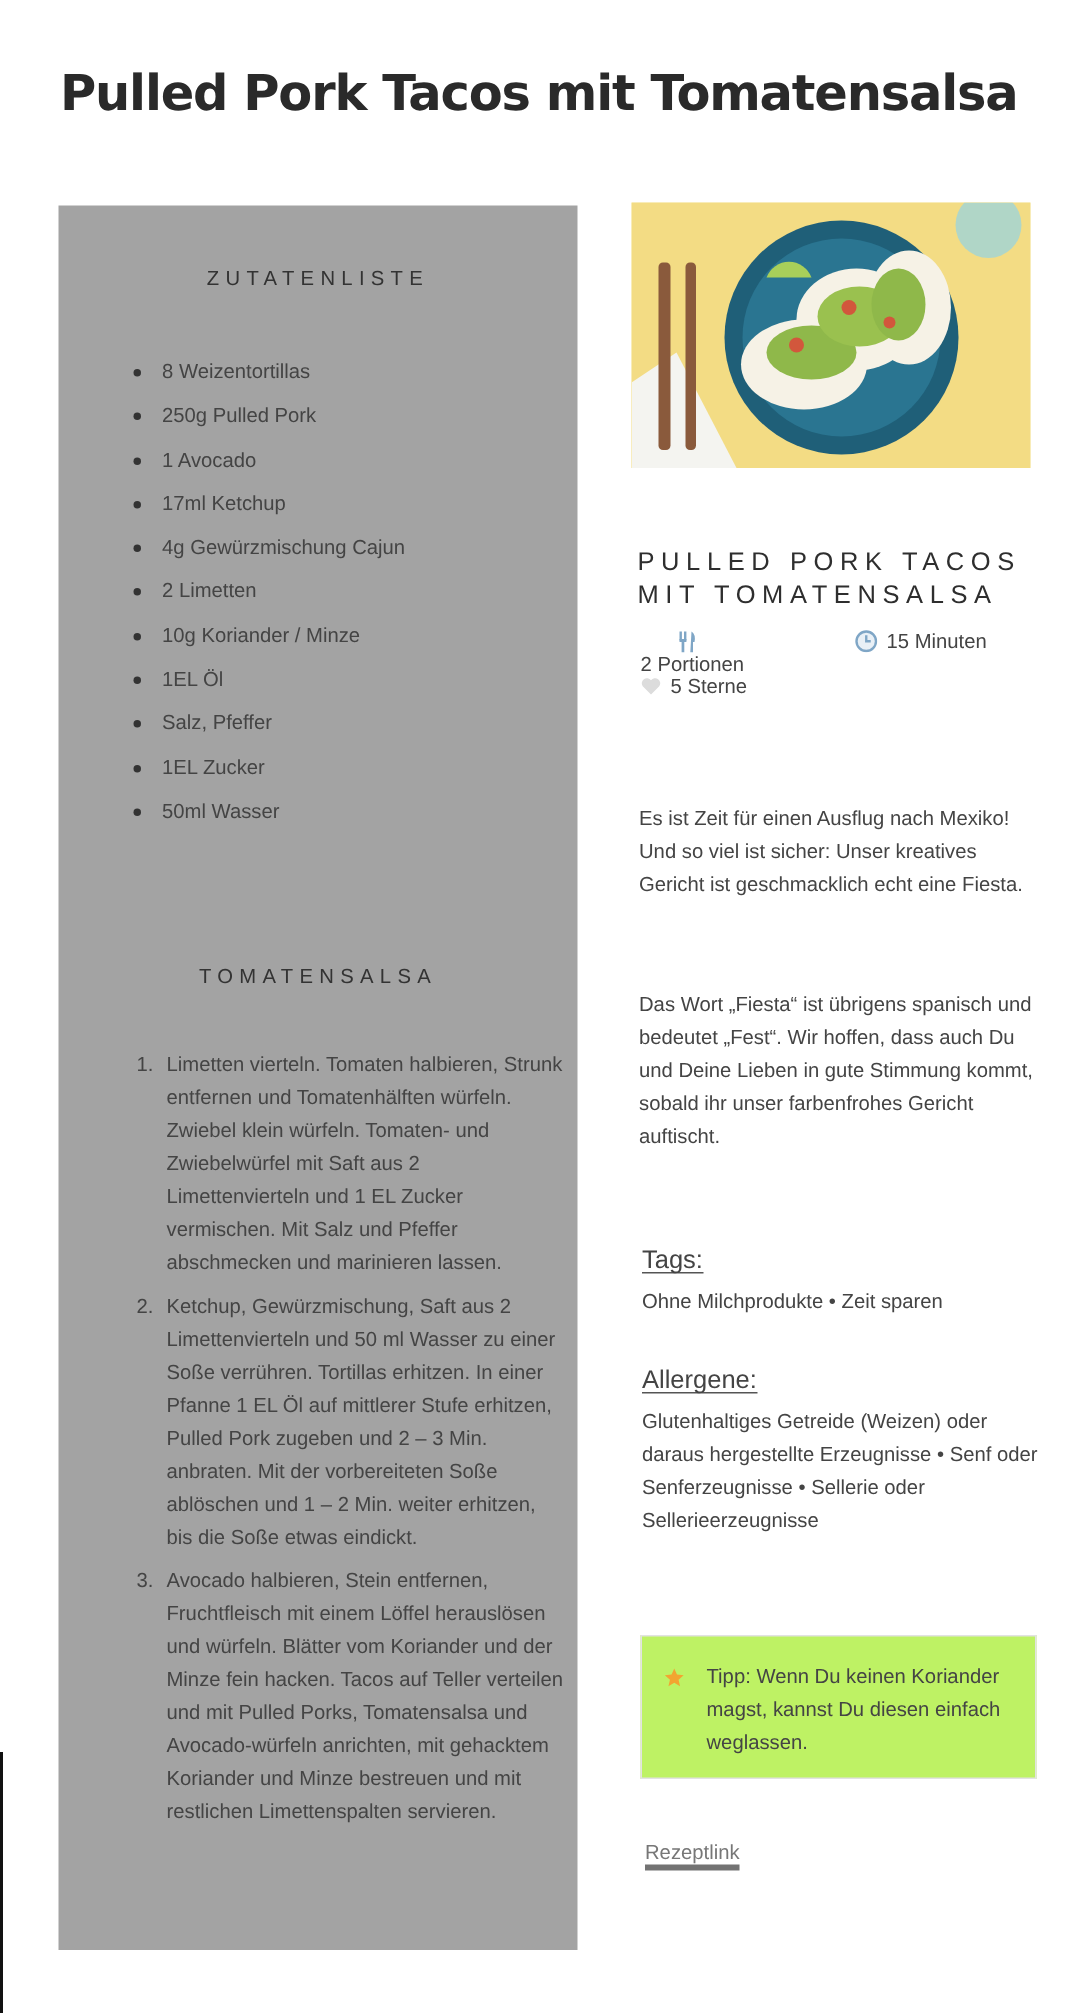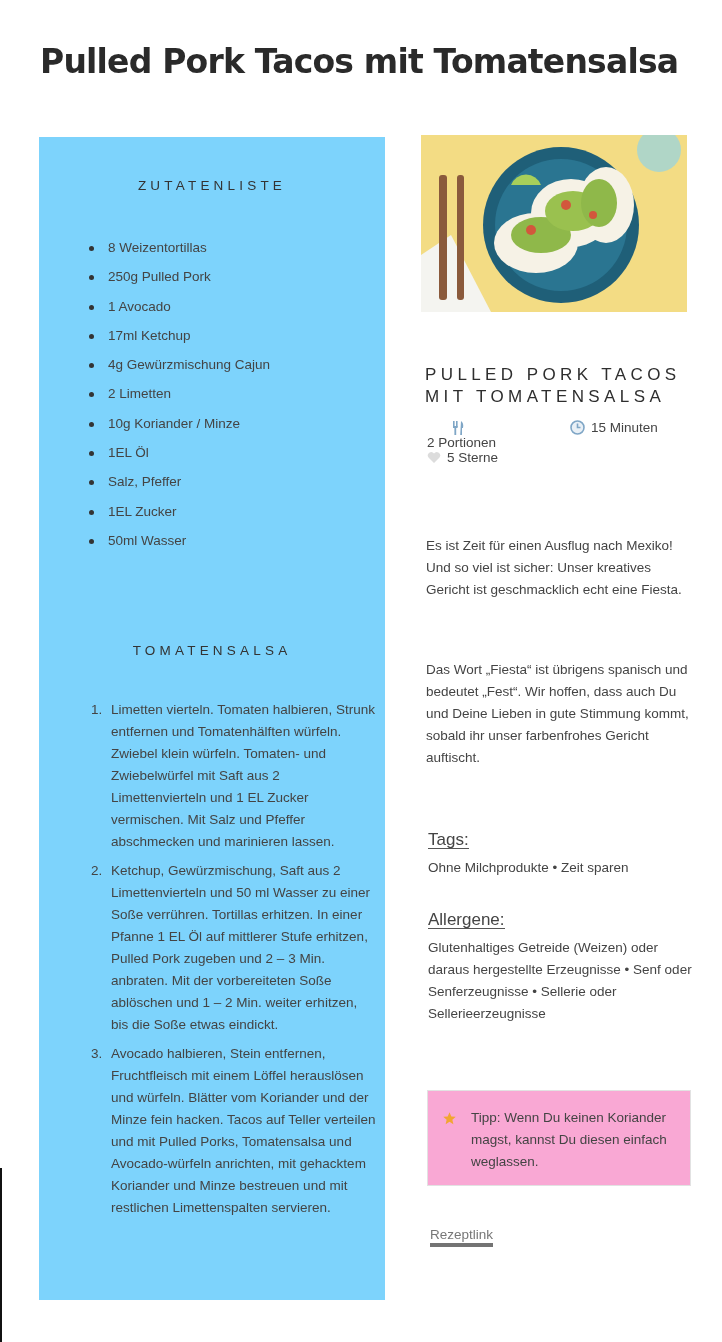--- a/index.html
+++ b/index.html
@@ -9,21 +9,21 @@
     }
     .page-title {
       position: absolute; left: 40px; top: 42px; margin: 0;
       font-family: "DejaVu Sans", sans-serif; font-weight: bold; font-size: 33px;
       letter-spacing: -0.8px; color: #2a2a2a; white-space: nowrap;
     }
     .left-edge-line { position: absolute; left: 0; top: 1168px; width: 2px; height: 174px; background: #111; }
 
     .left-panel {
       position: absolute; left: 39px; top: 137px; width: 346px; height: 1163px;
-      background: #7dd3fc;
+      background: #a3a3a3;
     }
     .section-heading {
       position: absolute; left: 0; width: 100%; text-align: center; margin: 0;
       font-size: 13.5px; font-weight: normal; letter-spacing: 4.2px; color: #333;
     }
     .ingredients { position: absolute; left: 50px; top: 96px; margin: 0; padding: 0; list-style: none; }
     .ingredient {
       position: relative; padding-left: 19px; font-size: 13.5px; line-height: 29.3px; color: #444;
     }
     .ingredient::before {
@@ -40,21 +40,21 @@
       position: absolute; left: 425px; top: 364px; margin: 0; width: 290px;
       font-size: 17px; font-weight: normal; letter-spacing: 4.4px; line-height: 22px; color: #2e2e2e;
     }
     .meta-row { position: absolute; font-size: 13.5px; color: #444; display: flex; align-items: center; }
     .meta-row svg { margin-right: 6px; }
 
     .desc { position: absolute; left: 426px; width: 270px; margin: 0; font-size: 13.5px; line-height: 22px; color: #444; }
     .label-u { position: absolute; left: 428px; font-size: 17px; color: #444; border-bottom: 1px solid #555; line-height: 16px; }
     .tip-box {
       position: absolute; left: 427px; top: 1090px; width: 264px; height: 96px;
-      border: 1px solid #e2e2e2; background: #f9a8d4; box-sizing: border-box;
+      border: 1px solid #e2e2e2; background: #bef264; box-sizing: border-box;
     }
     .tip-text { position: absolute; left: 43px; top: 16px; width: 210px; font-size: 13.5px; line-height: 22px; color: #444; margin: 0; }
     .recipe-link {
       position: absolute; left: 430px; top: 1227px; font-size: 13.5px; color: #777; text-decoration: none;
       border-bottom: 4px solid #737373; line-height: 16px;
     }
   </style>
 </head>
 <body>
 

